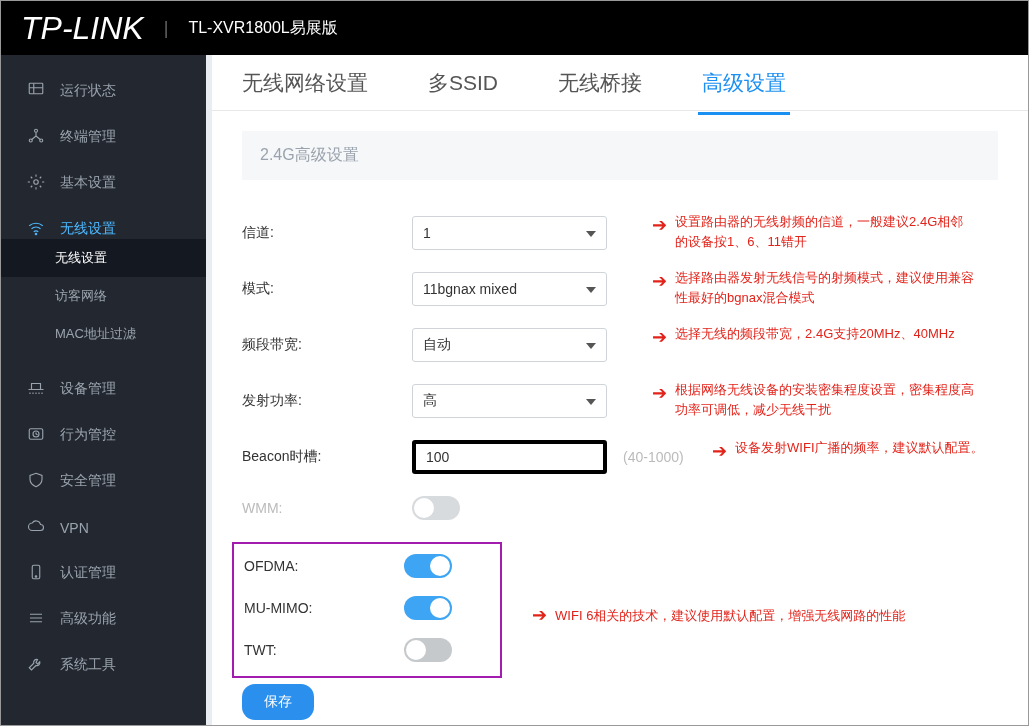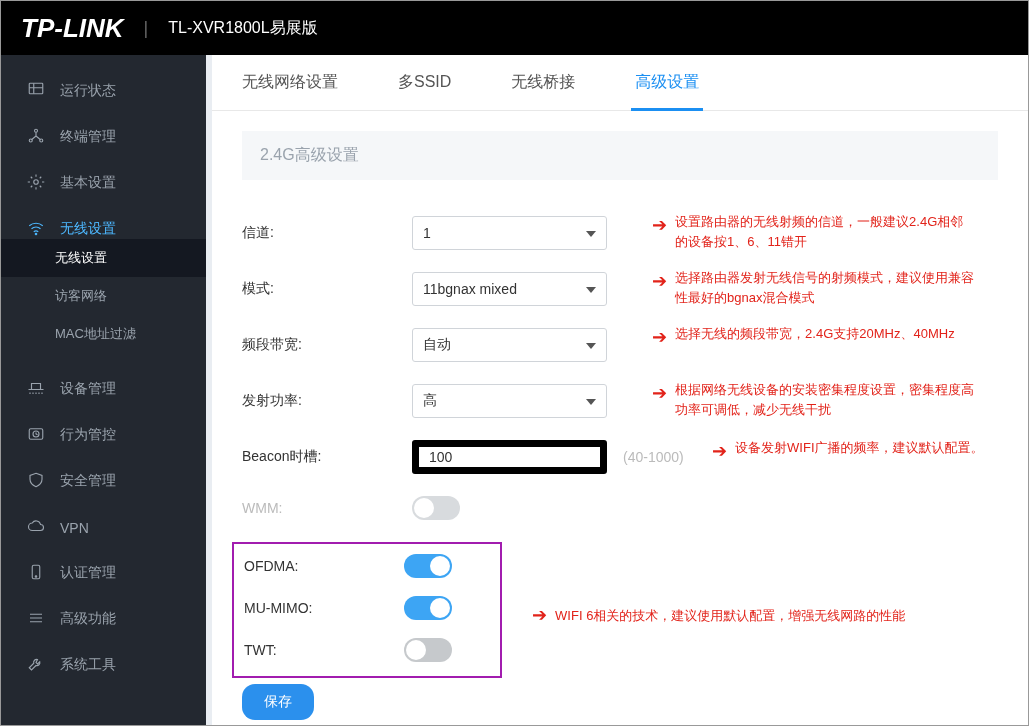--- a/index.html
+++ b/index.html
@@ -1,39 +1,39 @@
 <!DOCTYPE html>
 <html><head>
 <meta charset="utf-8">
 <style>
 *{box-sizing:border-box;margin:0;padding:0;font-family:"Microsoft YaHei",Arial,sans-serif}
 body{background:#fff;width:1029px;height:726px;overflow:hidden;border:1px solid #999}
 .header{height:54px;background:#000;color:#fff;display:flex;align-items:center;padding:0 20px}
-.logo{font-size:26px;font-weight:700;letter-spacing:0px;font-style:italic}
+.logo{font-size:32px;font-weight:400;letter-spacing:0px;font-style:italic}
 .divider{margin:0 20px;color:#666;font-size:18px}
 .main{display:flex;height:calc(100% - 54px)}
 .sidebar{width:205px;background:#232830;color:#9aa3ad;overflow-y:auto;font-size:14px}
 .side-item{display:flex;align-items:flex-end;height:46px;padding-left:25px;cursor:pointer;border-bottom:1px solid rgba(0,0,0,0)}
 .side-item.active{color:#4db8ff}
 .side-icon{width:20px;height:20px;margin-right:14px;display:flex;align-items:center;justify-content:center}
 .side-sub{padding-left:54px;height:38px;display:flex;align-items:center;cursor:pointer;font-size:13px}
 .side-sub.active{background:#141821;color:#fff}
 .content{flex:1;background:#fff;display:flex;flex-direction:column;border-left:6px solid #e9edf2}
 .tabs{display:flex;height:56px;align-items:center;border-bottom:1px solid #e8e8e8;padding:0 30px;gap:60px}
-.tab{font-size:16px;color:#555;cursor:pointer;padding:17px 0;position:relative}
+.tab{font-size:21px;color:#555;cursor:pointer;padding:17px 0;position:relative}
 .tab.active{color:#1b8ff2}
 .tab.active::after{content:"";position:absolute;bottom:-1px;left:-4px;right:-4px;height:3px;background:#1b8ff2}
 .panel{padding:20px 30px;overflow:auto;flex:1}
 .section-title{background:#f5f7f9;color:#9aa3ad;font-size:16px;padding:14px 18px;margin-bottom:36px}
 .row{display:flex;align-items:center;margin-bottom:22px;position:relative}
 .lbl{width:170px;font-size:14px;color:#333}
 .lbl.disabled{color:#bbb}
 .sel-like{width:195px;height:34px;border:1px solid #d0d4d9;border-radius:3px;padding:0 30px 0 10px;font-size:14px;color:#333;background:#fff;display:flex;align-items:center;position:relative;cursor:pointer}
 .sel-like::after{content:"";position:absolute;right:10px;top:14px;border-left:5px solid transparent;border-right:5px solid transparent;border-top:6px solid #555}
-.inp{width:195px;height:34px;border:7px solid #000000;border-radius:3px;padding:8px 10px;font-size:14px;color:#333}
+.inp{width:195px;height:34px;border:4px solid #000000;border-radius:3px;padding:8px 10px;font-size:14px;color:#333}
 .hint{margin-left:16px;color:#bbb;font-size:14px}
 .anno{position:absolute;color:#e2231a;font-size:13px;line-height:1.5}
 .arrow-r{color:#e2231a;font-size:18px;margin-right:8px}
 .toggle{width:48px;height:24px;border-radius:14px;position:relative;cursor:pointer}
 .toggle .knob{width:20px;height:20px;background:#fff;border-radius:50%;position:absolute;top:2px;transition:left .2s}
 .toggle.off{background:#c6c9cc}
 .toggle.off .knob{left:2px}
 .toggle.on{background:#3da5f4}
 .toggle.on .knob{left:26px}
 .toggle.dis{background:#d8dbde;cursor:default}

